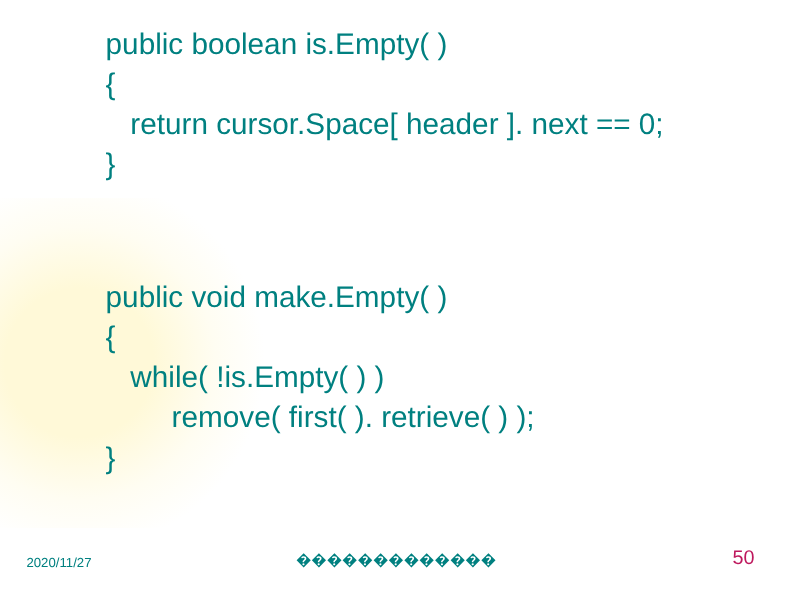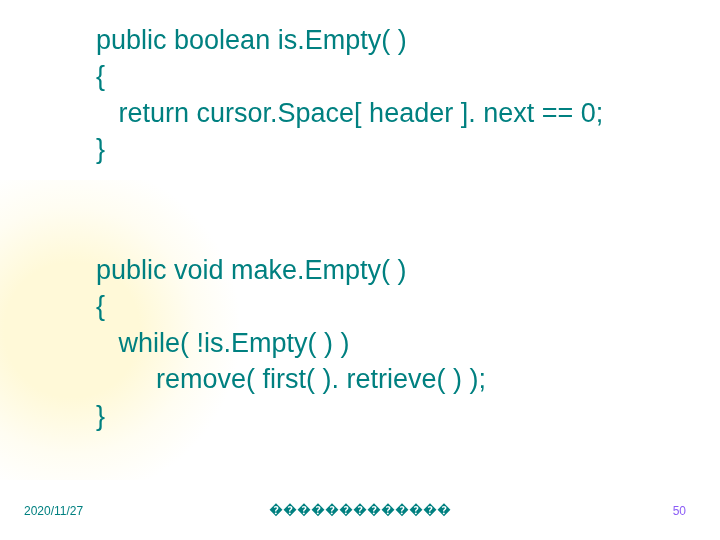--- a/index.html
+++ b/index.html
@@ -55,22 +55,22 @@
     left: 50%;
     transform: translateX(-50%);
     color: #008080;
     font-size: 14px;
     letter-spacing: 0px;
   }
   .footer-page {
     position: absolute;
     bottom: 22px;
     right: 34px;
-    color: #8b5cf6;
-    font-size: 12px;
+    color: #be185d;
+    font-size: 18px;
   }
 </style>
 </head>
 <body>
 
 <div class="bg-glow"></div>
 
 <div class="content">
 
   <div class="code-block block1"><span>public boolean is.Empty( )</span>

